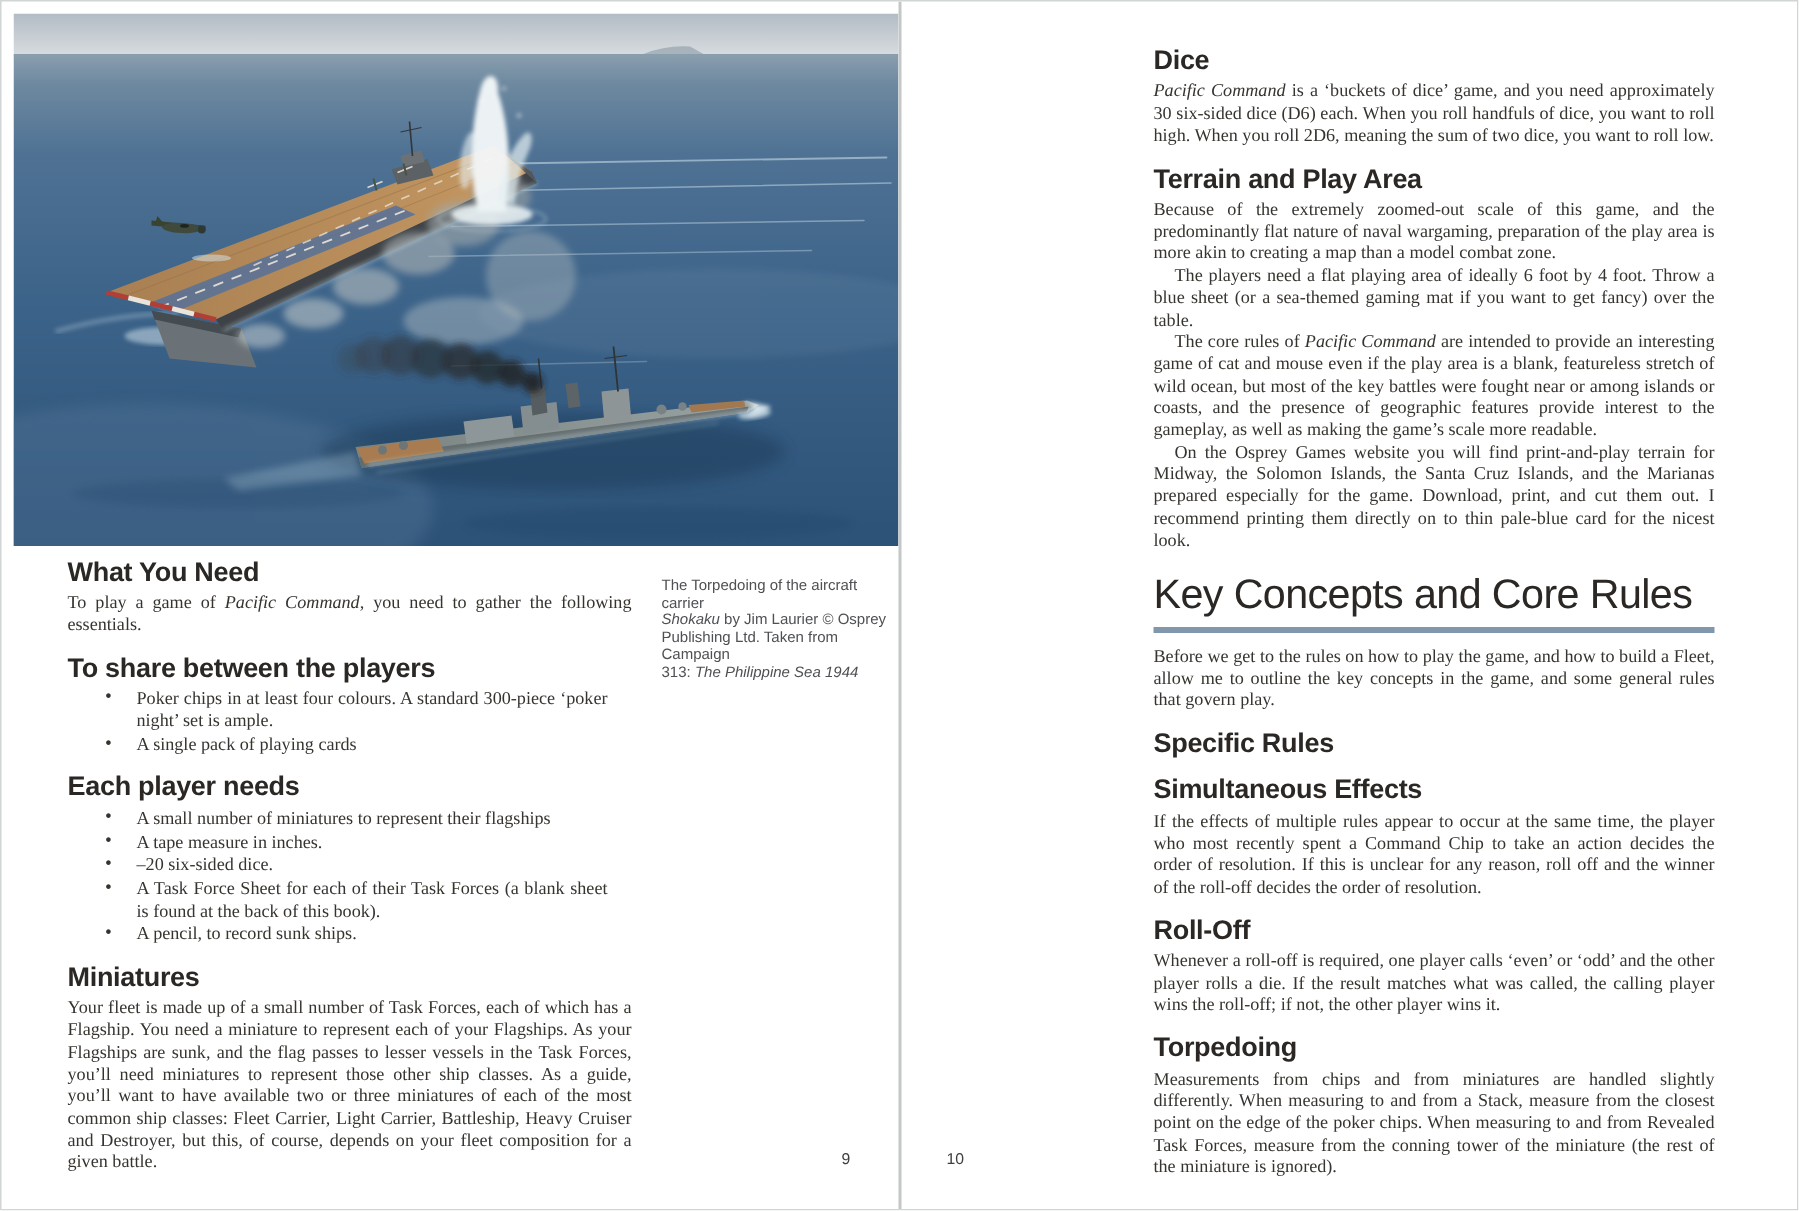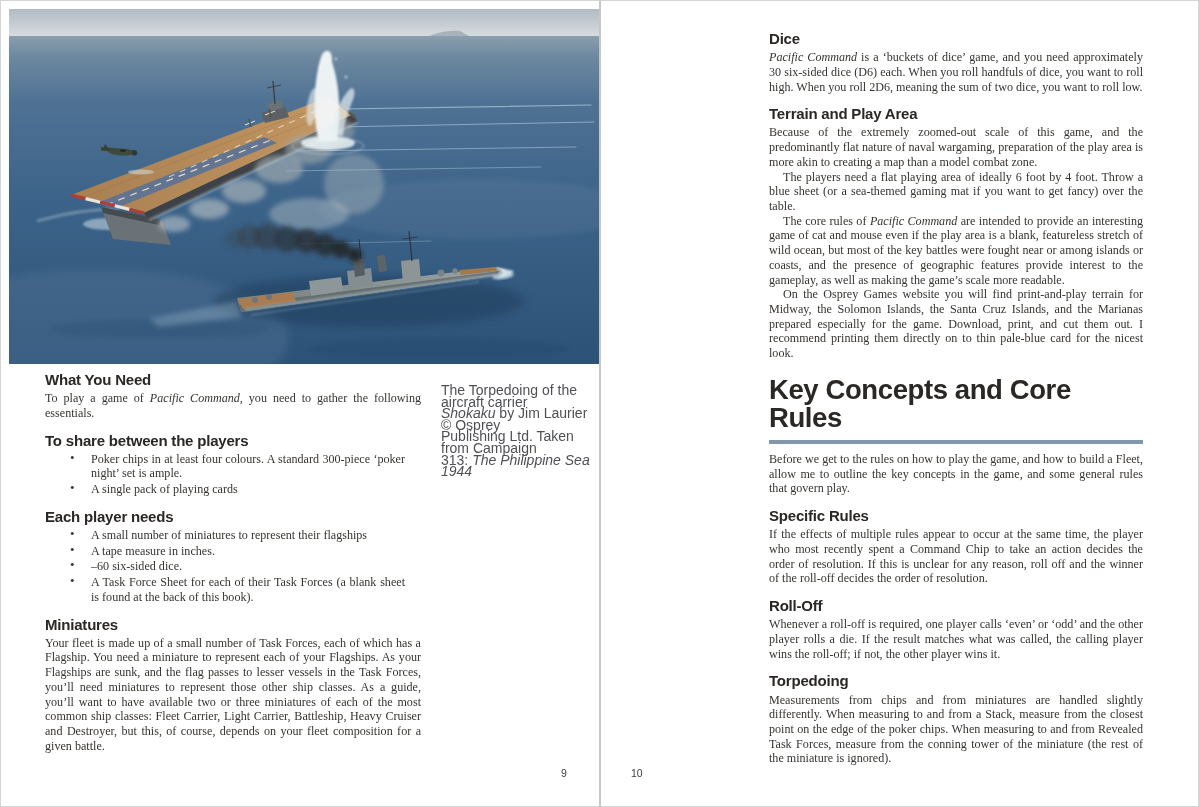--- a/index.html
+++ b/index.html
@@ -12,38 +12,38 @@
   .illus svg{display:block;width:590px;height:355px;}
   .gutter{position:absolute;left:598px;top:0;width:2px;height:807px;background:#c3c7c7;}
   .col{position:absolute;font-size:12.1px;line-height:14.7px;text-align:justify;}
   .colL{left:44px;top:371px;width:376px;}
   .colR{left:768px;top:30px;width:374px;}
   p{margin:0;}
   .ind{text-indent:14px;}
   .i{font-style:italic;}
   .h3{
     font-family:"Liberation Sans","DejaVu Sans",sans-serif;font-weight:700;
-    font-size:15px;line-height:1.08;color:#2a2724;margin:12px 0 3px;
+    font-size:18px;line-height:1.08;color:#2a2724;margin:12px 0 3px;
     letter-spacing:-0.2px;text-align:left;
   }
   .mt0{margin-top:0;}
   .h1{
-    font-family:"Liberation Sans","DejaVu Sans",sans-serif;font-weight:700;
+    font-family:"Liberation Sans","DejaVu Sans",sans-serif;font-weight:400;
     font-size:27.5px;line-height:1.04;color:#2a2724;margin:15px 0 0;
     letter-spacing:-0.4px;text-align:left;
   }
   .rule{height:4px;background:#8197ab;margin:7px 0 0;}
   .afterRule{margin-top:8px;}
   ul{margin:2px 0 0;padding:0;list-style:none;}
   li{position:relative;padding-left:30px;margin:0 16px 1px;}
   li::before{content:"\2022";position:absolute;left:9px;top:-1px;font-size:13px;}
   .caption{
     position:absolute;left:440px;top:384px;width:150px;
     font-family:"Liberation Sans","DejaVu Sans",sans-serif;
-    font-size:14px;line-height:11.6px;color:#4e5054;text-align:left;
+    font-size:10px;line-height:11.6px;color:#4e5054;text-align:left;
   }
   .pn{
     position:absolute;top:766px;
     font-family:"Liberation Sans","DejaVu Sans",sans-serif;
     font-size:10.5px;color:#3e3e3e;
   }
   .pnL{left:560px;}
   .pnR{left:630px;text-align:right;}
 </style>
 </head>
@@ -233,22 +233,23 @@
     <h3 class="h3">To share between the players</h3>
     <ul>
       <li>Poker chips in at least four colours. A standard 300-piece ‘poker night’ set is ample.</li>
       <li>A single pack of playing cards</li>
     </ul>
 
     <h3 class="h3">Each player needs</h3>
     <ul>
       <li>A small number of miniatures to represent their flagships</li>
       <li>A tape measure in inches.</li>
-      <li>–60 six-sided dice.</li>
+      <li>–20 six-sided dice.</li>
       <li>A Task Force Sheet for each of their Task Forces (a blank sheet is found at the back of this book).</li>
+      <li>A pencil, to record sunk ships.</li>
     </ul>
 
     <h3 class="h3">Miniatures</h3>
     <p>Your fleet is made up of a small number of Task Forces, each of which has a Flagship. You need a miniature to represent each of your Flagships. As your Flagships are sunk, and the flag passes to lesser vessels in the Task Forces, you’ll need miniatures to represent those other ship classes. As a guide, you’ll want to have available two or three miniatures of each of the most common ship classes: Fleet Carrier, Light Carrier, Battleship, Heavy Cruiser and Destroyer, but this, of course, depends on your fleet composition for a given battle.</p>
   </div>
 
   <div class="caption">
     <div><span>The Torpedoing of the aircraft carrier</span></div>
     <div><span class="i">Shokaku</span><span> by Jim Laurier © Osprey</span></div>
     <div><span>Publishing Ltd. Taken from Campaign</span></div>
@@ -268,20 +269,21 @@
     <p class="ind">The players need a flat playing area of ideally 6 foot by 4 foot. Throw a blue sheet (or a sea-themed gaming mat if you want to get fancy) over the table.</p>
     <p class="ind"><span>The core rules of </span><span class="i">Pacific Command</span><span> are intended to provide an interesting game of cat and mouse even if the play area is a blank, featureless stretch of wild ocean, but most of the key battles were fought near or among islands or coasts, and the presence of geographic features provide interest to the gameplay, as well as making the game’s scale more readable.</span></p>
     <p class="ind">On the Osprey Games website you will find print-and-play terrain for Midway, the Solomon Islands, the Santa Cruz Islands, and the Marianas prepared especially for the game. Download, print, and cut them out. I recommend printing them directly on to thin pale-blue card for the nicest look.</p>
 
     <h1 class="h1">Key Concepts and Core Rules</h1>
     <div class="rule"></div>
     <p class="afterRule">Before we get to the rules on how to play the game, and how to build a Fleet, allow me to outline the key concepts in the game, and some general rules that govern play.</p>
 
     <h3 class="h3">Specific Rules</h3>
 
+    <h3 class="h3">Simultaneous Effects</h3>
     <p>If the effects of multiple rules appear to occur at the same time, the player who most recently spent a Command Chip to take an action decides the order of resolution. If this is unclear for any reason, roll off and the winner of the roll-off decides the order of resolution.</p>
 
     <h3 class="h3">Roll-Off</h3>
     <p>Whenever a roll-off is required, one player calls ‘even’ or ‘odd’ and the other player rolls a die. If the result matches what was called, the calling player wins the roll-off; if not, the other player wins it.</p>
 
     <h3 class="h3">Torpedoing</h3>
     <p>Measurements from chips and from miniatures are handled slightly differently. When measuring to and from a Stack, measure from the closest point on the edge of the poker chips. When measuring to and from Revealed Task Forces, measure from the conning tower of the miniature (the rest of the miniature is ignored).</p>
   </div>
 
   <div class="pn pnR">10</div>

